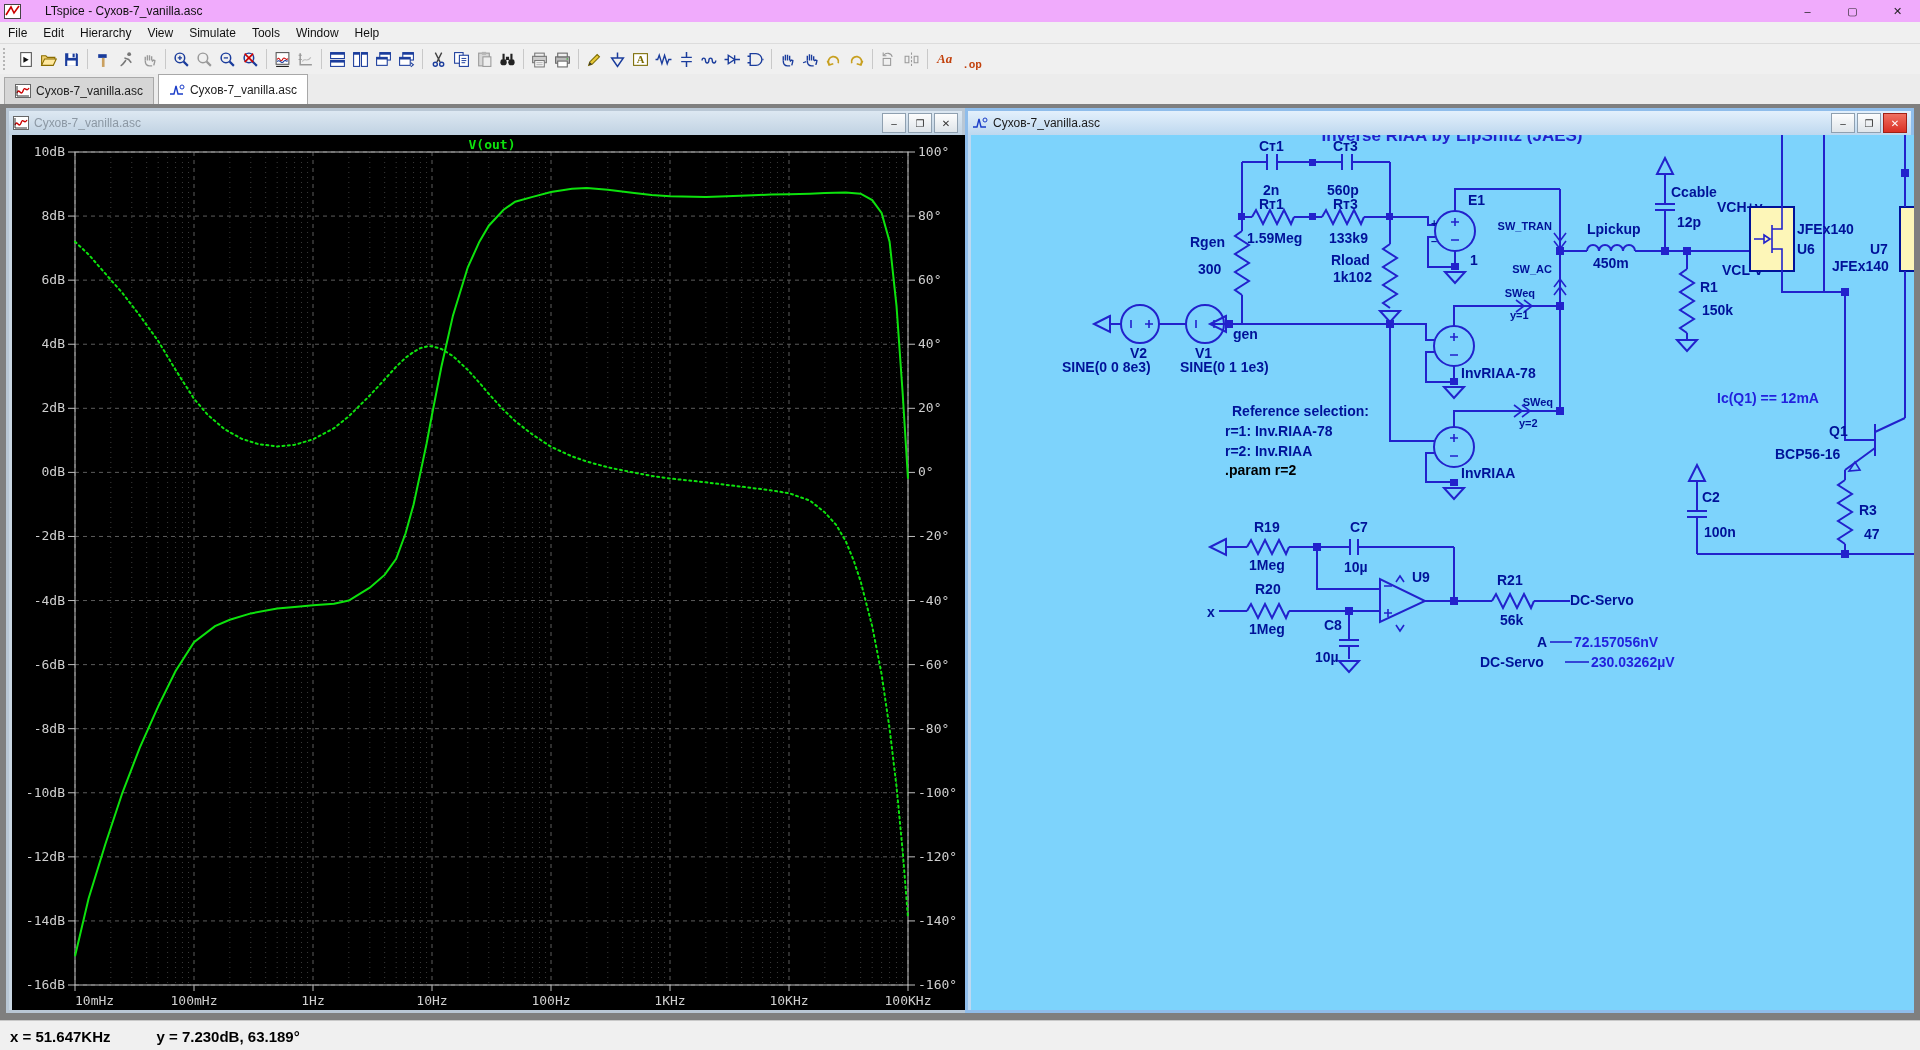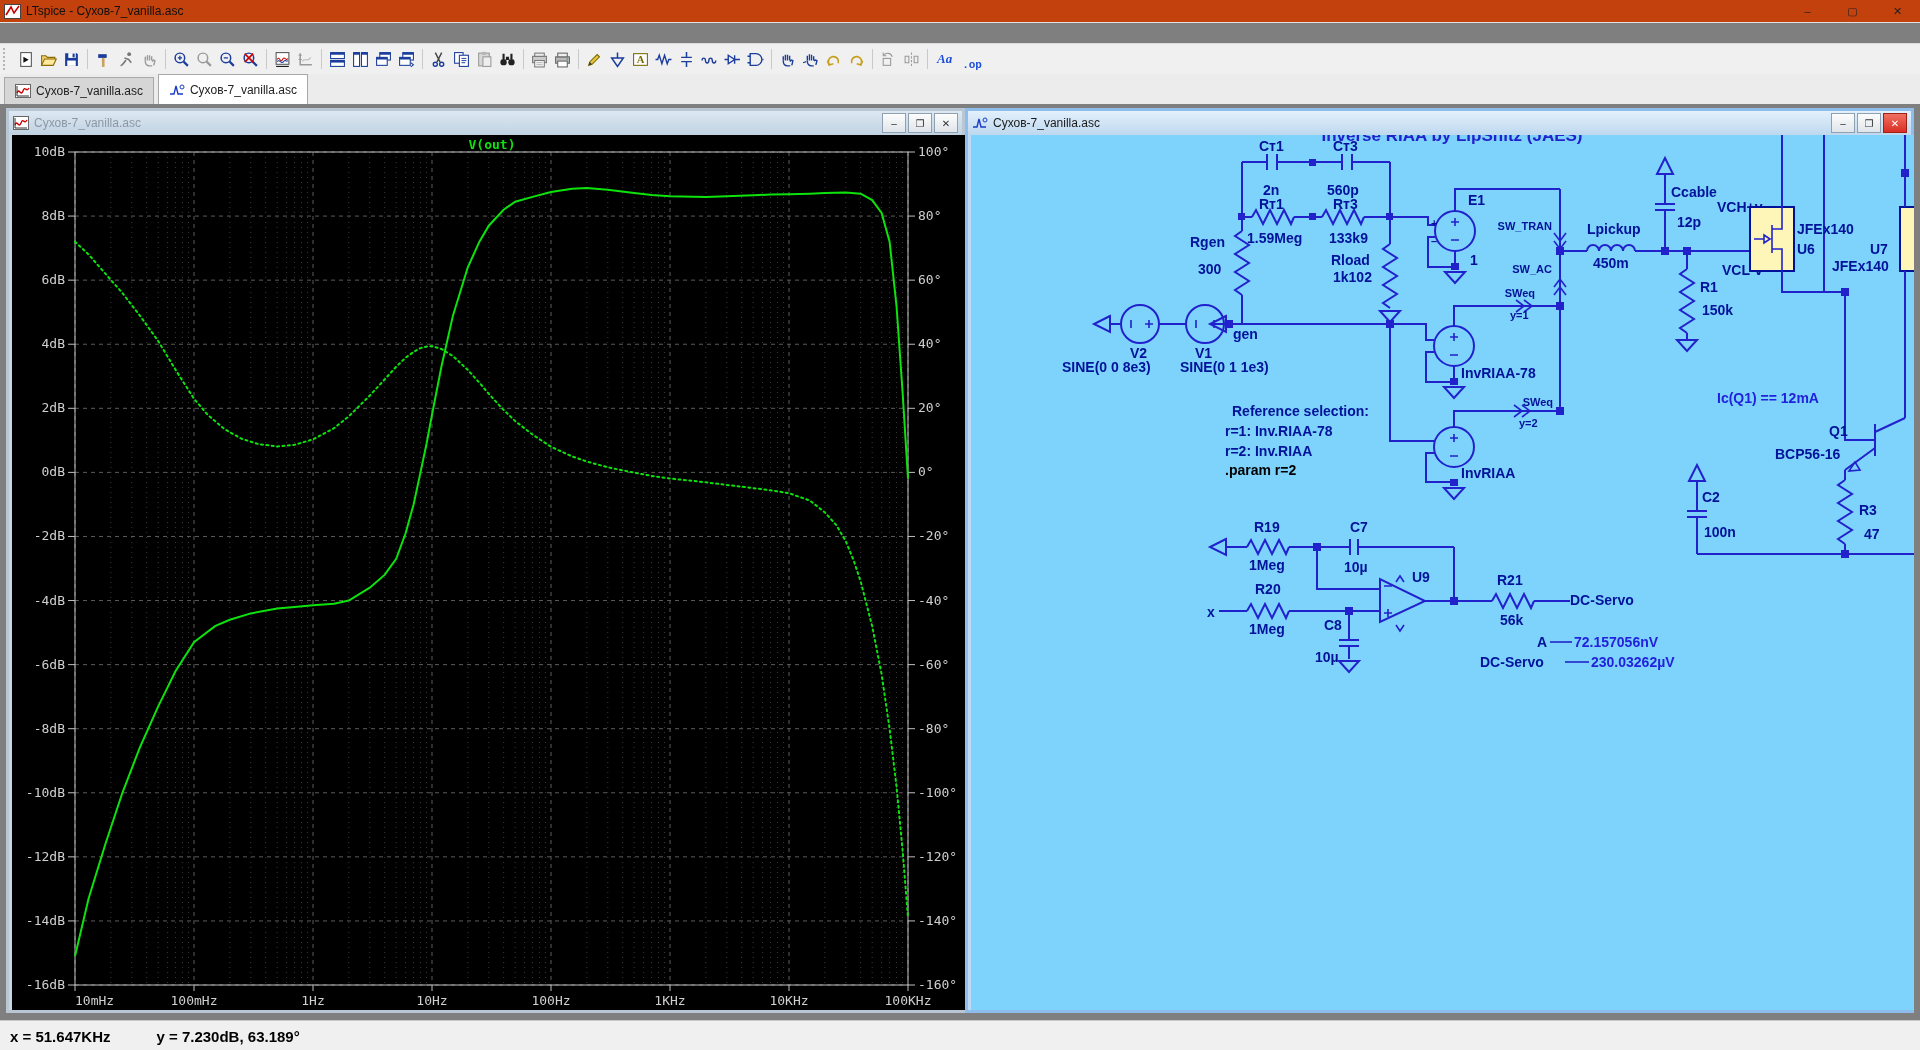--- a/index.html
+++ b/index.html
@@ -1,29 +1,29 @@
 <!DOCTYPE html>
 <html><head>
 <meta charset="utf-8">
 <style>
   html,body{margin:0;padding:0;background:#7f7f7f;font-family:"Liberation Sans",sans-serif;}
   #screen{position:relative;width:1920px;height:1050px;overflow:hidden;background:#7f7f7f;}
   
-  .titlebar{position:absolute;left:0;top:0;width:1920px;height:22px;background:#c2410c;display:flex;align-items:center;border-bottom:1px solid #e2e2e2;}
+  .titlebar{position:absolute;left:0;top:0;width:1920px;height:22px;background:#f0abfc;display:flex;align-items:center;border-bottom:1px solid #e2e2e2;gap:19px;}
   .titlebar .ttl{font-size:12px;color:#111;margin-left:5px;}
   .appico{width:17px;height:15px;margin-left:4px;}
   .winctl{margin-left:auto;display:flex;height:22px;}
   .wbtn{width:45px;height:22px;display:flex;align-items:center;justify-content:center;font-size:11px;color:#222;}
   .menubar{position:absolute;left:0;top:22px;width:1920px;height:21px;background:#f0f0f0;display:flex;align-items:center;}
   .mi{font-size:12px;color:#111;padding:3px 8px;}
   .toolbar{position:absolute;left:0;top:43px;width:1920px;height:30px;background:#f0f0f0;border-top:1px solid #dcdcdc;border-bottom:1px solid #cfcfcf;display:flex;align-items:center;}
   .grip{width:6px;height:22px;margin:0 3px;border-left:2px dotted #b5b5b5;}
   #toolbar-icons{display:flex;align-items:center;}
   .tbi{width:21px;height:21px;display:inline-flex;align-items:center;justify-content:center;margin:0 1px;}
-  .tbi.txt{font-family:"Liberation Serif",serif;font-size:13px;font-weight:bold;font-style:italic;color:#1d4ed8;width:auto;padding:0 4px;}
+  .tbi.txt{font-family:"Liberation Serif",serif;font-size:13px;font-weight:bold;font-style:italic;color:#c2410c;width:auto;padding:0 4px;}
   .sep{width:1px;height:20px;background:#c9c9c9;margin:0 4px;}
   .tabbar{position:absolute;left:0;top:74px;width:1920px;height:30px;background:#ececec;border-bottom:1px solid #bcbcbc;display:flex;align-items:flex-end;}
   .tab{height:26px;display:flex;align-items:center;gap:5px;padding:0 10px;font-size:12px;color:#222;background:#d6d6d6;border:1px solid #a8a8a8;border-bottom:none;margin-left:4px;}
   .tab.active{background:#fff;height:29px;}
   
   .mdi{position:absolute;left:0;top:104px;width:1920px;height:916px;background:#7f7f7f;}
   .win{position:absolute;box-sizing:border-box;}
   .win .tbar{height:24px;display:flex;align-items:center;gap:5px;padding:0 4px;}
   .win .tbar .wt{font-size:12px;}
   .win .btns{margin-left:auto;display:flex;gap:2px;}
@@ -64,20 +64,30 @@
         <path d="M2 11L7 3l3 6 5-7" stroke="#c00" stroke-width="1.6" fill="none"></path>
       </svg>
     <span class="ttl">LTspice - Сухов-7_vanilla.asc</span>
     <div class="winctl">
       <span class="wbtn">–</span>
       <span class="wbtn">▢</span>
       <span class="wbtn">✕</span>
     </div>
   </div>
 
+  <div class="menubar">
+    <span class="mi">File</span>
+    <span class="mi">Edit</span>
+    <span class="mi">Hierarchy</span>
+    <span class="mi">View</span>
+    <span class="mi">Simulate</span>
+    <span class="mi">Tools</span>
+    <span class="mi">Window</span>
+    <span class="mi">Help</span>
+  </div>
 
   <div class="toolbar">
     <span class="grip"></span>
     <span id="toolbar-icons">
         <span class="tbi">
           <svg viewBox="0 0 16 16" width="17" height="17">
             <rect x="3.5" y="1.5" width="10" height="13" fill="#fff" stroke="#555"></rect>
             <path d="M6 5.5l5 2.8-5 2.8z" fill="#111"></path>
           </svg>
         </span>

